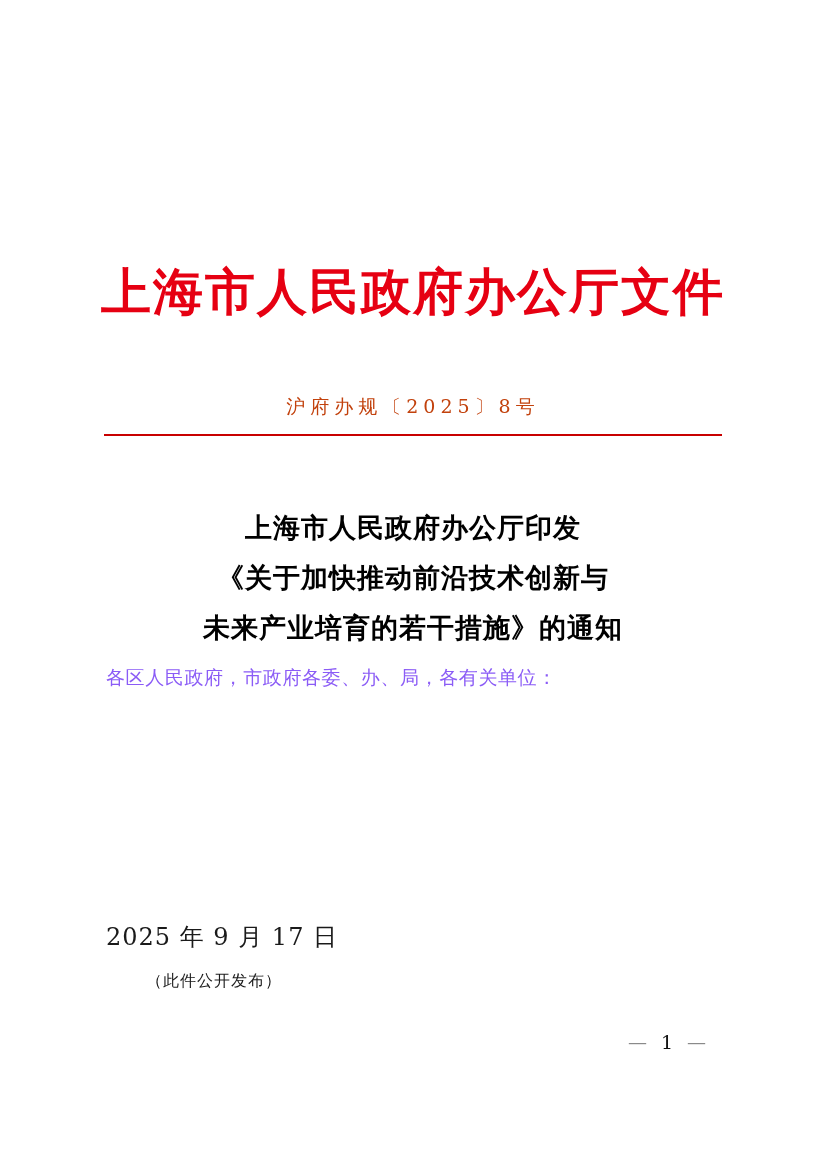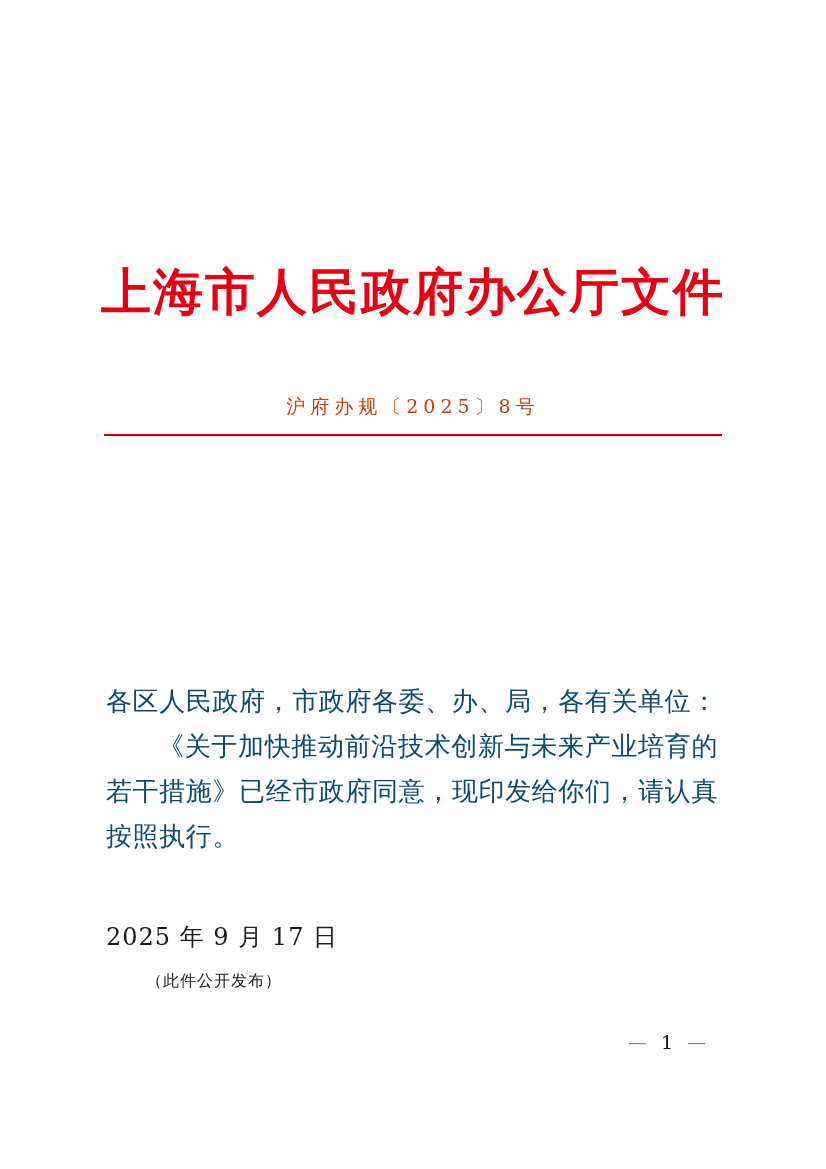--- a/index.html
+++ b/index.html
@@ -55,28 +55,28 @@
     width: 100%;
     text-align: center;
     font-size: 27px;
     font-weight: 700;
     line-height: 50px;
     letter-spacing: 1px;
     color: #000000;
   }
   .body-text {
     position: absolute;
-    top: 679px;
+    top: 655px;
     left: 106px;
     width: 612px;
-    font-size: 26px;
+    font-size: 19px;
     line-height: 45px;
     letter-spacing: 0.6px;
     text-align: justify;
-    color: #0c4a6e;
+    color: #8b5cf6;
   }
   .body-text p { margin: 0; }
   .body-text .para { text-indent: 2em; }
   .date-line {
     position: absolute;
     top: 915px;
     left: 106px;
     width: 612px;
     box-sizing: border-box;
     padding-right: 86px;
@@ -119,24 +119,28 @@
 <body>
 
 <div class="page">
 
   <div class="letterhead">上海市人民政府办公厅文件</div>
 
   <div class="doc-number">沪府办规〔2025〕8号</div>
 
   <div class="red-divider"></div>
 
+  <div class="notice-title">
+    <div>上海市人民政府办公厅印发</div>
+    <div>《关于加快推动前沿技术创新与</div>
+    <div>未来产业培育的若干措施》的通知</div>
+  </div>
 
   <div class="body-text">
     <p class="salutation">各区人民政府，市政府各委、办、局，各有关单位：</p>
-    <p class="para">《关于加快推动前沿技术创新与未来产业培育的若干措施》已经市政府同意，现印发给你们，请认真按照执行。</p>
   </div>
 
   <div class="date-line">2025 年 9 月 17 日</div>
 
   <div class="publish-note">（此件公开发布）</div>
 
   <div class="page-number">
     <span class="dash">—</span><span class="num">1</span><span class="dash">—</span>
   </div>
 

